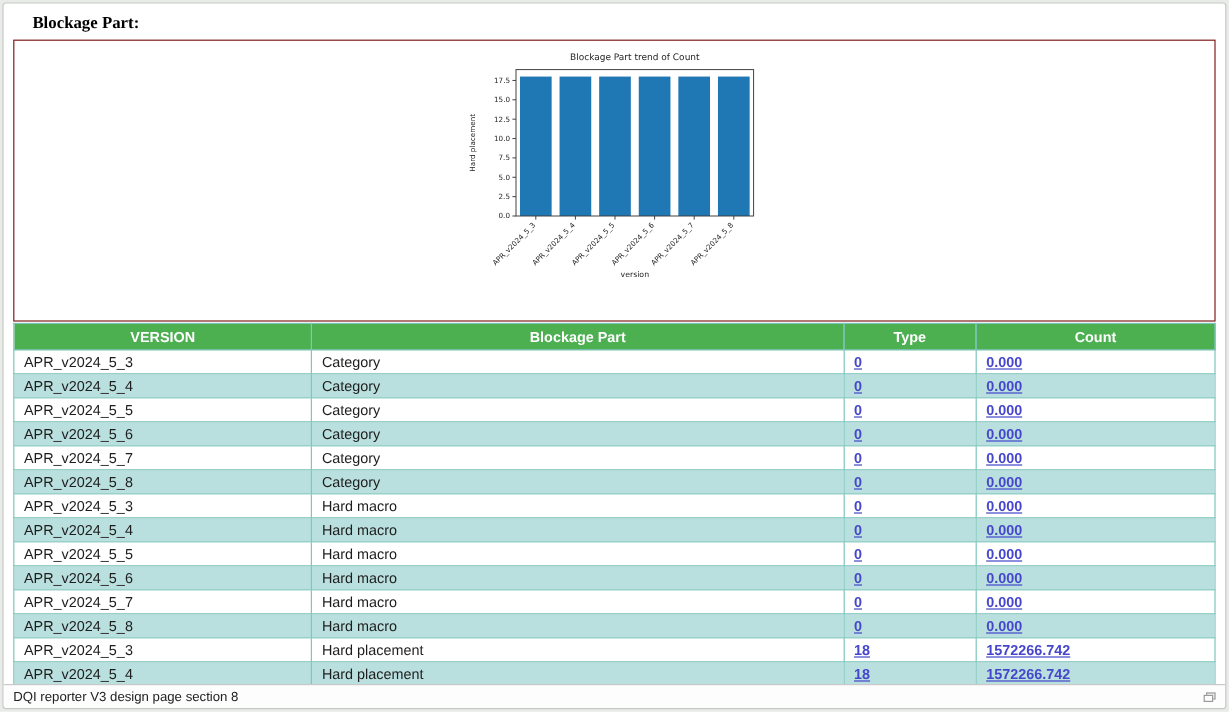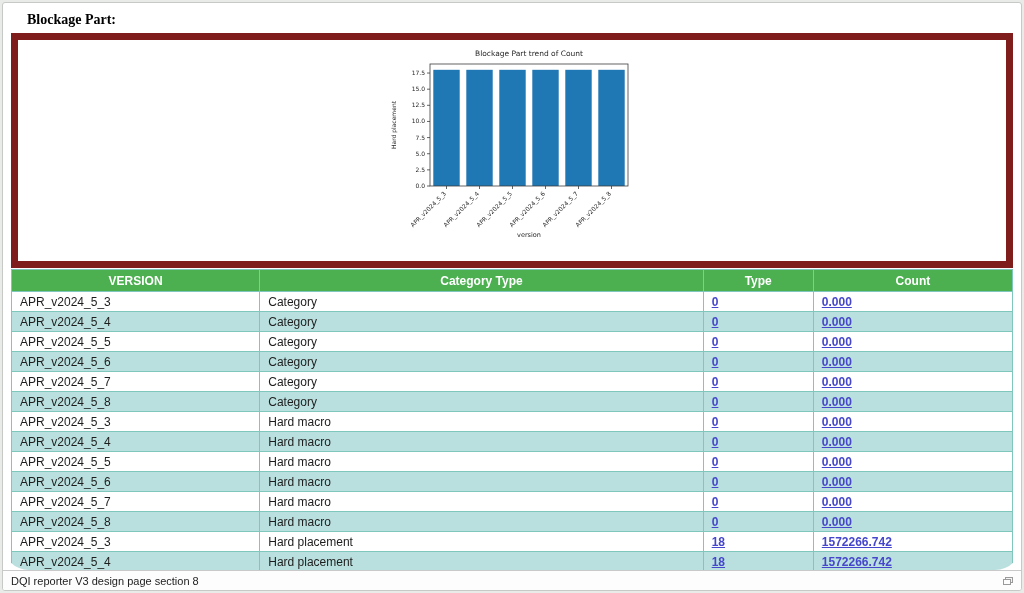--- a/index.html
+++ b/index.html
@@ -2,27 +2,27 @@
 <html style="--header-bg: #4caf50; --header-text: #ffffff; --row-alt-bg: #b9e0de; --table-border: #7fc6bd; --link: #4646cc;"><head>
 <meta charset="utf-8">
 <style>
   * { margin:0; padding:0; box-sizing:border-box; }
   html,body { width:1024px; height:593px; background:#e9ebe9; font-family:"Liberation Sans",sans-serif; }
   .window {
     width:1020px; height:589px; margin:2px;
     border:1px solid #c6c9c6; border-radius:3px;
     background:#fff; display:flex; flex-direction:column; overflow:hidden;
   }
-  .content { flex:1; padding:0 8px; overflow:hidden;border-radius:26px; }
+  .content { flex:1; padding:0 8px; overflow:hidden; }
   .page-title {
     font-family:"Liberation Serif",serif; font-size:14px; font-weight:bold;
     color:#000; margin:9px 0 5px 16px;
   }
   .chart-box {
-    border:7px solid #7f1d1d; height:235px; background:#fff;
+    border:1px solid #7f1d1d; height:235px; background:#fff;
     display:flex; justify-content:center; align-items:flex-start;
   }
   .chart-box svg { margin-top:4px; }
   table {
     width:100%; border-collapse:collapse; table-layout:fixed;
     font-size:12px; color:#1d1d1d; margin-top:1px;
   }
   th {
     background:var(--header-bg); color:var(--header-text);
     font-weight:bold; font-size:12px; height:22px; text-align:center;
@@ -104,21 +104,21 @@
     <table>
       <colgroup id="cols">
           <col style="width: 24.8%;">
           <col style="width: 44.3%;">
           <col style="width: 11%;">
           <col style="width: 19.9%;">
         </colgroup>
       <thead>
           <tr id="thead-row">
             <th>VERSION</th>
-            <th>Category Type</th>
+            <th>Blockage Part</th>
             <th>Type</th>
             <th>Count</th>
           </tr>
         </thead>
       <tbody id="tbody">
           <tr>
             <td>APR_v2024_5_3</td>
             <td>Category</td>
             <td><a href="#">0</a></td>
             <td><a href="#">0.000</a></td>

